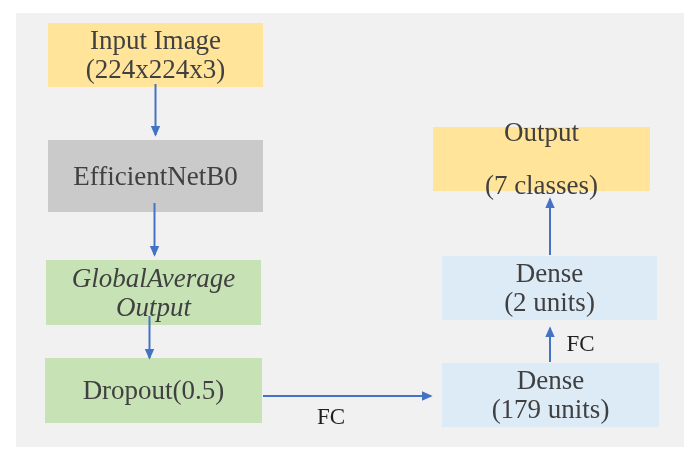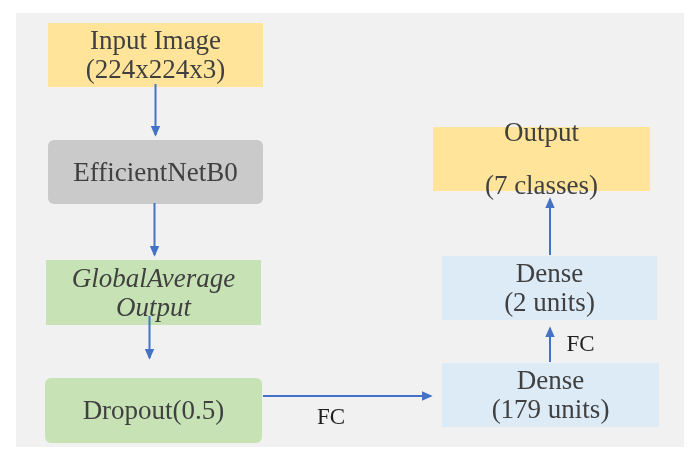--- a/index.html
+++ b/index.html
@@ -25,23 +25,23 @@
     flex-direction: column;
     justify-content: center;
     align-items: center;
     text-align: center;
     font-size: 27px;
     line-height: 29px;
     color: #404040;
     white-space: nowrap;
   }
   #n-input    { left: 48px;  top: 23px;  width: 215px; height: 64px; background: #FFE499; }
-  #n-effnet   { left: 48px;  top: 140px; width: 215px; height: 64px; background: #CACACA; border-radius: 6px; }
+  #n-effnet   { left: 48px;  top: 140px; width: 215px; height: 72px; background: #CACACA; }
   #n-gap      { left: 46px;  top: 260px; width: 215px; height: 65px; background: #C7E3B5; font-style: italic; }
-  #n-dropout  { left: 45px;  top: 378px; width: 217px; height: 65px; background: #C7E3B5; border-radius: 6px; }
+  #n-dropout  { left: 45px;  top: 358px; width: 217px; height: 65px; background: #C7E3B5; }
   #n-dense256 { left: 442px; top: 363px; width: 217px; height: 64px; background: #DDEBF7; }
   #n-dense2   { left: 442px; top: 256px; width: 215px; height: 64px; background: #DDEBF7; }
   #n-output   { left: 433px; top: 127px; width: 217px; height: 64px; background: #FFE499; gap: 24px; }
   .edge-label {
     position: absolute;
     font-size: 23px;
     line-height: 28px;
     color: #1F1F1F;
     text-align: center;
   }

